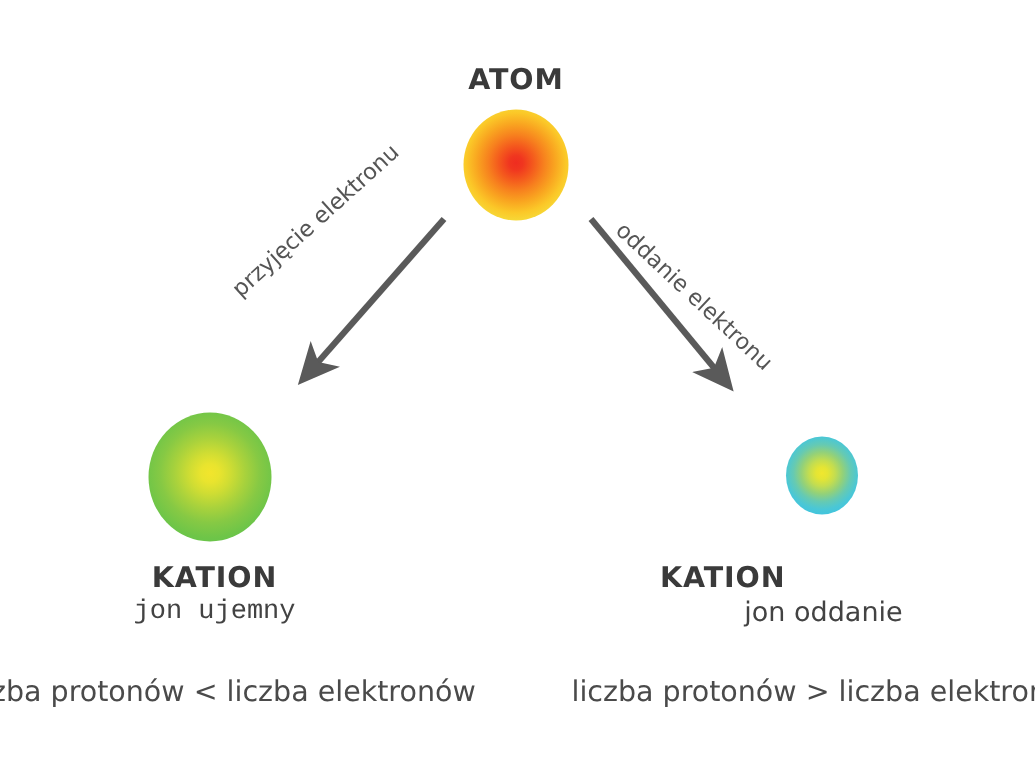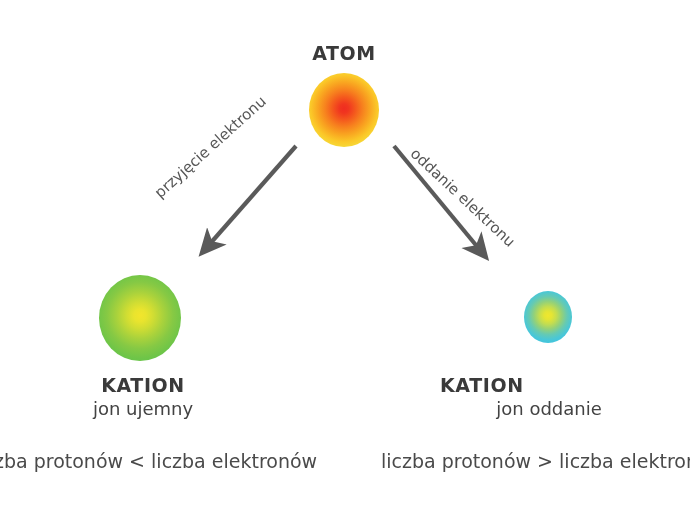--- a/index.html
+++ b/index.html
@@ -106,21 +106,21 @@
   }
   .arrow-label {
     font-size: 15px;
     color: #555555;
     font-weight: normal;
   }
 
   #atom-title   { left: 0; top: 42px; width: 688px; text-align: center; }
 
   #anion-title  { left: 12px;  top: 374px; width: 262px; text-align: center; }
-  #anion-sub    { left: 12px;  top: 398px; width: 262px; text-align: center; }
+  #anion-sub    { left: 12px;  top: 398px; width: 262px; text-align: center; font-family: Liberation Mono, monospace; }
   #cation-title { left: 440px; top: 374px; width: 262px; text-align: left; }
   #cation-sub   { left: 418px; top: 398px; width: 262px; text-align: center; }
 
   #anion-formula  { left: -27px; top: 450px; }
   #cation-formula { left: 381px; top: 450px; }
 
   #label-left {
     left: 157px;
     top: 186px;
     transform: rotate(-42deg);

